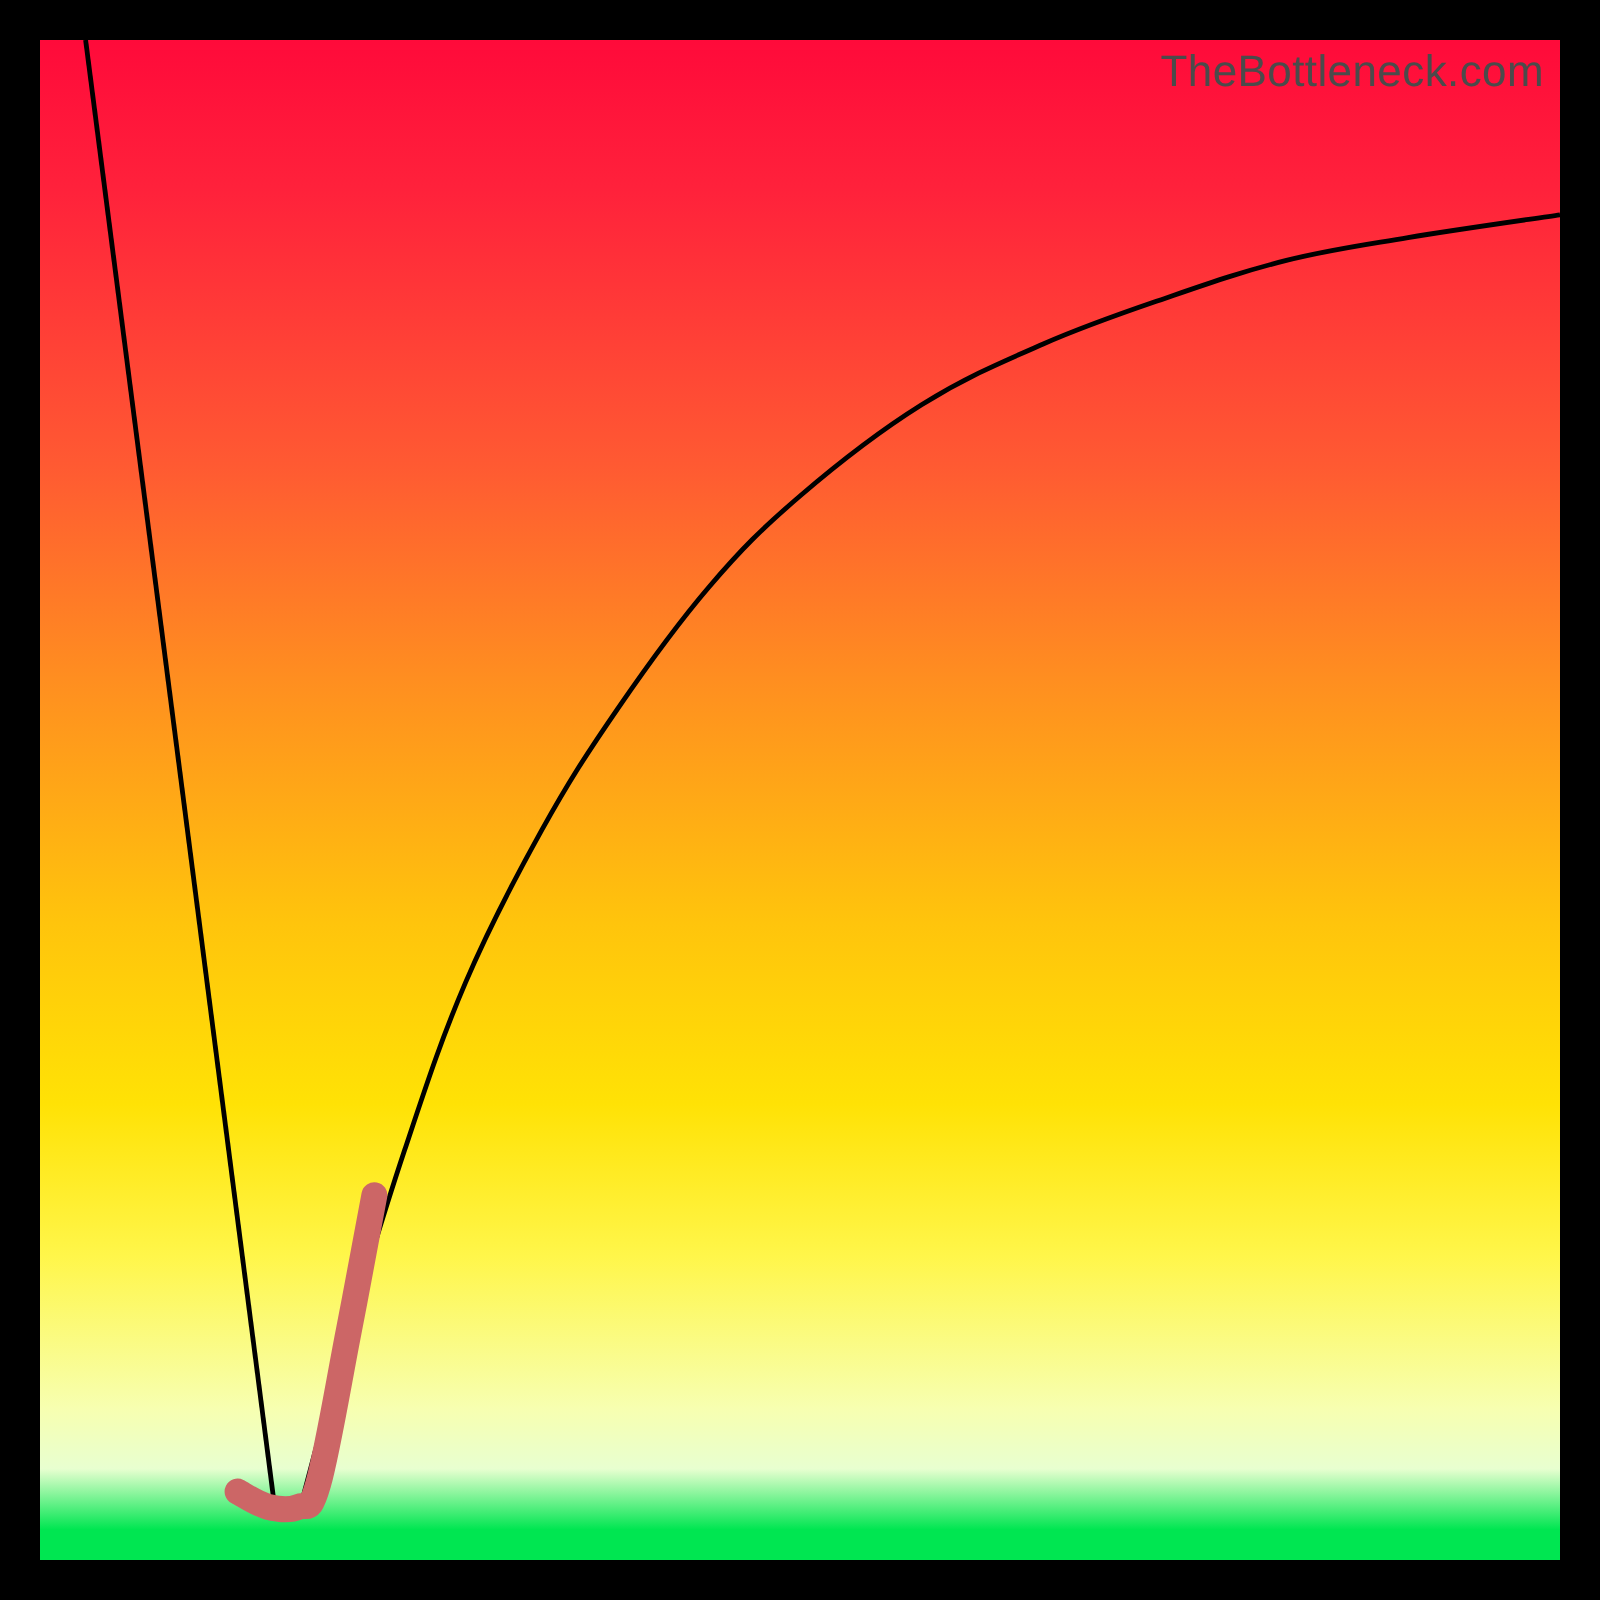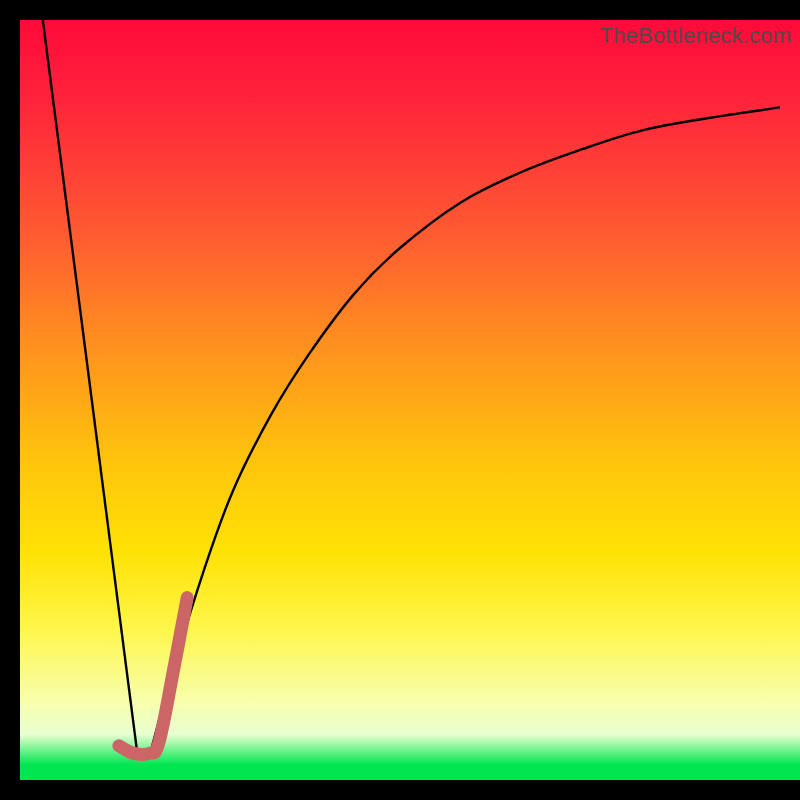--- a/index.html
+++ b/index.html
@@ -30,21 +30,20 @@
       #ff5a32 28%,
       #ff8e20 42%,
       #ffc40c 58%,
       #ffe205 70%,
       #fff64a 80%,
       #f7ffb0 90%,
       #e8ffd0 94%,
       #00e651 98%,
       #00e651 100%
     );
-    padding-left: 20px;
   }
   .watermark {
     position: absolute;
     top: 3px;
     right: 8px;
     color: #4b4b4b;
     font-size: 22px;
     letter-spacing: 0.2px;
   }
   svg.curves {

